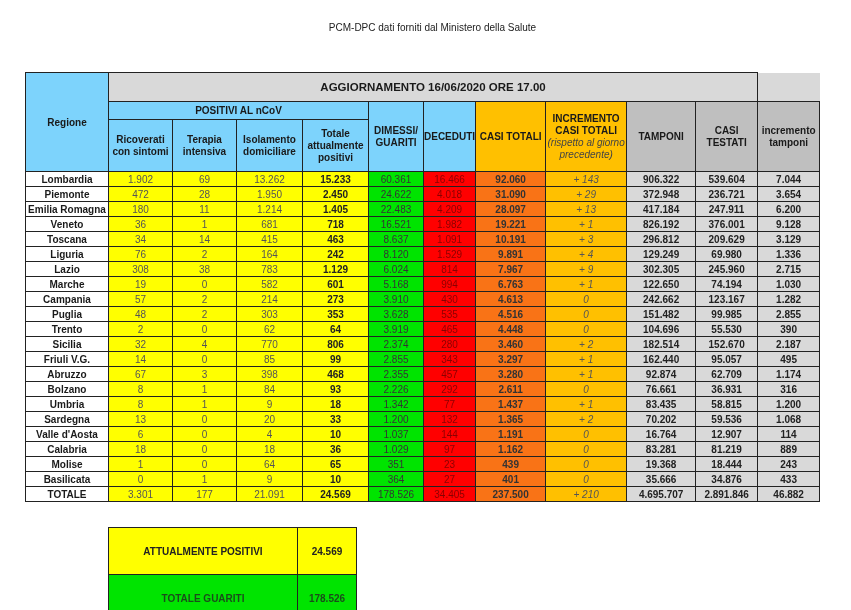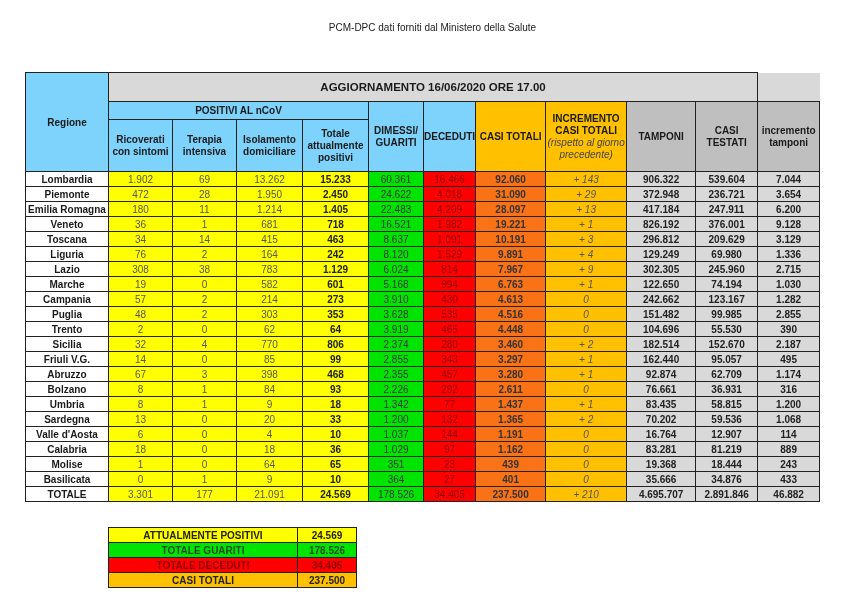--- a/index.html
+++ b/index.html
@@ -21,21 +21,21 @@
   .g { background:#00e400; color:#333; }
   .r { background:#ff0000; color:#8b0000; }
   .o { background:#f97316; font-weight:bold; color:#333; }
   .oi { background:#ffc000; font-style:italic; color:#555; }
   .gr { background:#d9d9d9; font-weight:bold; color:#222; }
   .wrap { white-space:normal !important; line-height:12px !important; }
   .small-ital { font-style:italic; font-weight:normal; font-size:10px; color:#444;text-align:center; }
   .outer-blank { border:none !important; background:#d9d9d9; }
   table.summary { position:absolute; left:108px; top:527px; border-collapse:collapse;
                   font-size:10px; font-weight:bold; }
-  table.summary td { border:1px solid #222; text-align:center; height:14px; line-height:13px; padding:0 4px; }
+  table.summary td { border:1px solid #222; text-align:center; height:14px; line-height:13px; padding:16px 4px; }
   .s-y { background:#ffff00; color:#222; }
   .s-g { background:#00e400; color:#1a4d1a; }
   .s-r { background:#ff0000; color:#8b0000; }
   .s-o { background:#ffc000; color:#222; }
 </style>
 </head>
 <body>
 
 <div class="title">PCM-DPC dati forniti dal Ministero della Salute</div>
 

